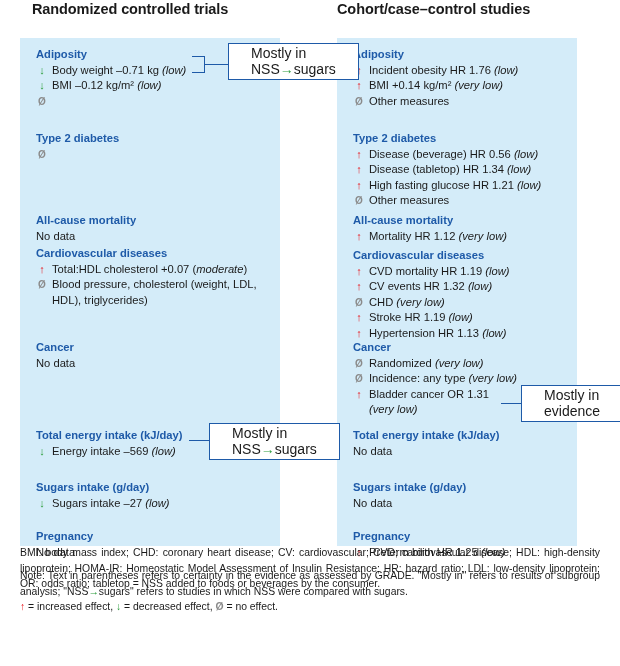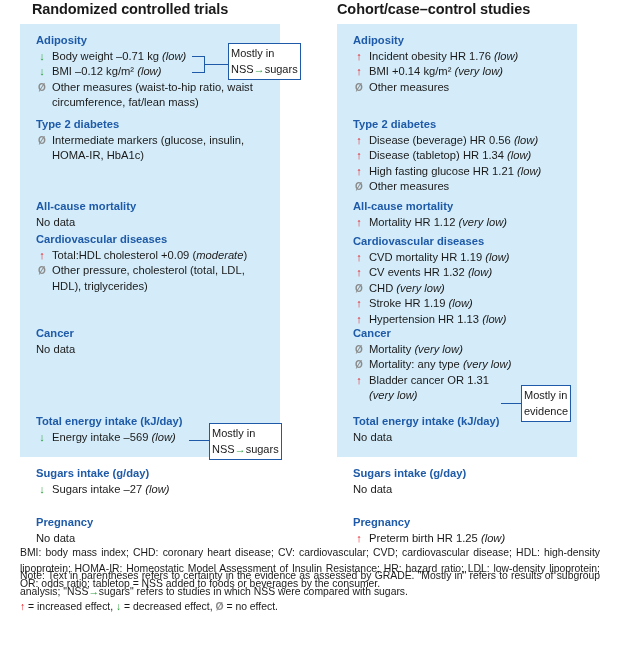--- a/index.html
+++ b/index.html
@@ -1,68 +1,68 @@
 <!DOCTYPE html>
 <html><head>
 <meta charset="utf-8">
 <style>
   html, body { margin: 0; padding: 0; background: #ffffff; }
   body { width: 620px; height: 666px; position: relative; overflow: hidden;
          font-family: "DejaVu Sans Condensed", "Liberation Sans Narrow", "Liberation Sans", sans-serif; color: #1a1a1a; }
   .col-title { position: absolute; top: 1px; font-weight: bold; font-size: 14.5px; color: #1a1a1a;
                font-family: "Liberation Sans", sans-serif; letter-spacing: -0.1px; }
-  .panel { position: absolute; top: 24px; height: 433px; background: #d4ecf9; }
+  .panel { position: absolute; top: 38px; height: 508px; background: #d4ecf9; }
   #left-panel { left: 20px; width: 260px; }
   #right-panel { left: 337px; width: 240px; }
   .panel-inner { position: absolute; left: 16px; right: 4px; top: 0; }
   .section { position: absolute; left: 0; right: 0; }
   .sec-title { color: #1e5aa8; font-weight: bold; font-size: 11.2px; line-height: 15.5px;
                font-family: "Liberation Sans", sans-serif; }
   .item { font-size: 11.2px; line-height: 15.5px; position: relative; padding-left: 16px;
           font-family: "Liberation Sans", sans-serif; }
   .nodata { font-size: 11.2px; line-height: 15.5px; font-family: "Liberation Sans", sans-serif; }
   .item .ic { position: absolute; left: 0; top: 0; width: 12px; text-align: center; font-weight: bold; }
   .ic.up { color: #e8161c; }
   .ic.down { color: #2e9e3f; }
   .ic.none { color: #8a8a8a; font-size: 10px; }
   .cert { font-style: italic; text-align: right; }
-  .callout { position: absolute; background: #ffffff; border: 1px solid #1e5aa8; font-size: 11px;
-             line-height: 15.5px; padding: 2px 2px; font-family: "Liberation Sans", sans-serif; }
+  .callout { position: absolute; background: #ffffff; border: 1px solid #1e5aa8; font-size: 14px;
+             line-height: 15.5px; padding: 2px 22px; font-family: "Liberation Sans", sans-serif; }
   .arrow-green { color: #2e9e3f; }
   .line { position: absolute; background: #1e5aa8; }
   .footnote { position: absolute; left: 20px; width: 580px; font-size: 10.4px; line-height: 15.5px;
               font-family: "Liberation Sans", sans-serif; text-align: justify; }
   .fn-icon { font-weight: bold; }
 </style>
 </head>
 <body>
 
 <div class="col-title" style="left:32px;">Randomized controlled trials</div>
 <div class="col-title" style="left:337px;">Cohort/case–control studies</div>
 
 <div class="panel" id="left-panel">
   <div class="panel-inner" id="left-inner">
       <div class="section" style="top: 9px;">
         <div class="sec-title">Adiposity</div>
         <div class="item"><span class="ic down">↓</span><span>Body weight –0.71 kg </span><span class="cert">(low)</span></div>
         <div class="item"><span class="ic down">↓</span><span>BMI –0.12 kg/m² </span><span class="cert">(low)</span></div>
-        <div class="item"><span class="ic none">Ø</span><span>Other measures (waist-to-hip ratio, waist circumference, fat/lean mass)</span></div>
+        <div class="item"><span class="ic none">Ø</span></div>
       </div>
       <div class="section" style="top: 93px;">
         <div class="sec-title">Type 2 diabetes</div>
-        <div class="item"><span class="ic none">Ø</span><span>Intermediate markers (glucose, insulin, HOMA-IR, HbA1c)</span></div>
+        <div class="item"><span class="ic none">Ø</span></div>
       </div>
       <div class="section" style="top: 175px;">
         <div class="sec-title">All-cause mortality</div>
         <div class="nodata">No data</div>
       </div>
       <div class="section" style="top: 208px;">
         <div class="sec-title">Cardiovascular diseases</div>
-        <div class="item"><span class="ic up">↑</span><span>Total:HDL cholesterol +0.09 (</span><span class="cert">moderate</span><span>)</span></div>
-        <div class="item"><span class="ic none">Ø</span><span>Other pressure, cholesterol (total, LDL, HDL), triglycerides)</span></div>
+        <div class="item"><span class="ic up">↑</span><span>Total:HDL cholesterol +0.07 (</span><span class="cert">moderate</span><span>)</span></div>
+        <div class="item"><span class="ic none">Ø</span><span>Blood pressure, cholesterol (weight, LDL, HDL), triglycerides)</span></div>
       </div>
       <div class="section" style="top: 302px;">
         <div class="sec-title">Cancer</div>
         <div class="nodata">No data</div>
       </div>
       <div class="section" style="top: 390px;">
         <div class="sec-title">Total energy intake (kJ/day)</div>
         <div class="item"><span class="ic down">↓</span><span>Energy intake –569 </span><span class="cert">(low)</span></div>
       </div>
       <div class="section" style="top: 442px;">
@@ -98,22 +98,22 @@
       <div class="section" style="top: 210px;">
         <div class="sec-title">Cardiovascular diseases</div>
         <div class="item"><span class="ic up">↑</span><span>CVD mortality HR 1.19 </span><span class="cert">(low)</span></div>
         <div class="item"><span class="ic up">↑</span><span>CV events HR 1.32 </span><span class="cert">(low)</span></div>
         <div class="item"><span class="ic none">Ø</span><span>CHD </span><span class="cert">(very low)</span></div>
         <div class="item"><span class="ic up">↑</span><span>Stroke HR 1.19 </span><span class="cert">(low)</span></div>
         <div class="item"><span class="ic up">↑</span><span>Hypertension HR 1.13 </span><span class="cert">(low)</span></div>
       </div>
       <div class="section" style="top: 302px;">
         <div class="sec-title">Cancer</div>
-        <div class="item"><span class="ic none">Ø</span><span>Mortality </span><span class="cert">(very low)</span></div>
-        <div class="item"><span class="ic none">Ø</span><span>Mortality: any type </span><span class="cert">(very low)</span></div>
+        <div class="item"><span class="ic none">Ø</span><span>Randomized </span><span class="cert">(very low)</span></div>
+        <div class="item"><span class="ic none">Ø</span><span>Incidence: any type </span><span class="cert">(very low)</span></div>
         <div class="item"><span class="ic up">↑</span><span>Bladder cancer OR 1.31</span><br><span class="cert">(very low)</span></div>
       </div>
       <div class="section" style="top: 390px;">
         <div class="sec-title">Total energy intake (kJ/day)</div>
         <div class="nodata">No data</div>
       </div>
       <div class="section" style="top: 442px;">
         <div class="sec-title">Sugars intake (g/day)</div>
         <div class="nodata">No data</div>
       </div>

